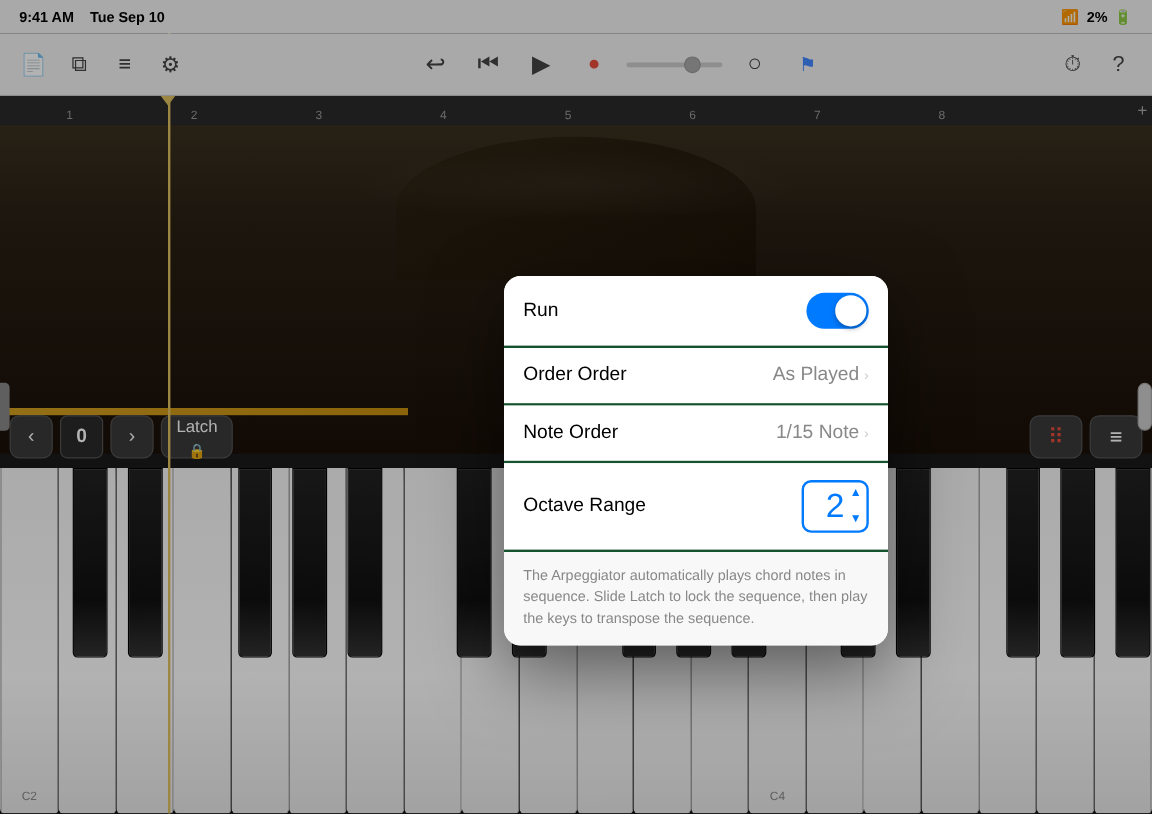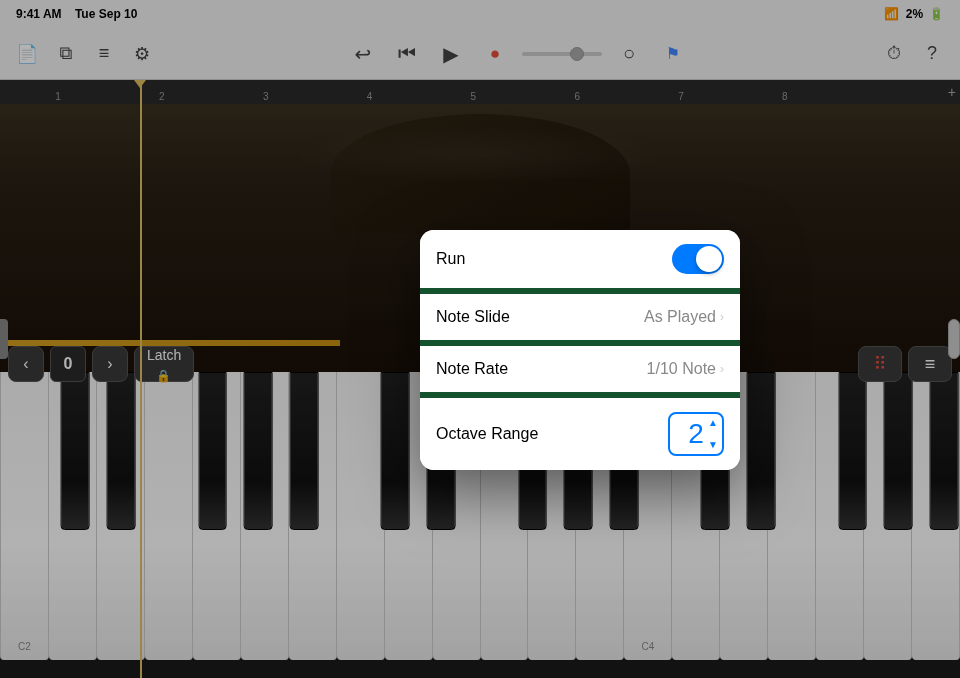--- a/index.html
+++ b/index.html
@@ -273,21 +273,21 @@
       justify-content: center;
       cursor: pointer;
       font-size: 18px;
       color: #e74c3c;
     }
     .kb-icon-btn.list { color: #fff; }
 
     
     .piano-keys-container {
       position: absolute;
-      top: 372px;
+      top: 390px;
       left: 0; right: 0;
       height: 288px;
       background: #111;
       z-index: 20;
       display: flex;
       align-items: flex-end;
       overflow: hidden;
     }
     .white-keys {
       display: flex;
@@ -388,21 +388,21 @@
     .arp-title {
       font-size: 17px;
       font-weight: 600;
       color: #000;
     }
     .arp-row {
       display: flex;
       align-items: center;
       justify-content: space-between;
       padding: 14px 16px;
-      border-bottom: 6px solid #14532d;
+      border-bottom: 2px solid #14532d;
       background: #fff;
     }
     .arp-row:last-of-type { border-bottom: none; }
     .arp-label {
       font-size: 16px;
       color: #000;
     }
     .arp-toggle {
       width: 52px;
       height: 30px;
@@ -629,39 +629,42 @@
 <div class="arpeggiator-panel">
 
   <div class="arp-row">
     <span class="arp-label">Run</span>
     <div class="arp-toggle">
       <div class="arp-toggle-thumb"></div>
     </div>
   </div>
 
   <div class="arp-row">
-    <span class="arp-label">Note Slide</span>
+    <span class="arp-label">Order Order</span>
     <div class="arp-value">
       <span>As Played</span>
       <span class="arp-chevron">›</span>
     </div>
   </div>
 
   <div class="arp-row">
-    <span class="arp-label">Note Rate</span>
+    <span class="arp-label">Note Order</span>
     <div class="arp-value">
-      <span>1/10 Note</span>
+      <span>1/15 Note</span>
       <span class="arp-chevron">›</span>
     </div>
   </div>
 
   <div class="arp-row">
     <span class="arp-label">Octave Range</span>
     <div class="octave-spinner">
       <span class="octave-spinner-value">2</span>
       <div class="octave-spinner-arrows">
         <span class="spinner-arrow">▲</span>
         <span class="spinner-arrow">▼</span>
       </div>
     </div>
   </div>
 
+  <div class="arp-description">
+    <p class="arp-description-text">The Arpeggiator automatically plays chord notes in sequence. Slide Latch to lock the sequence, then play the keys to transpose the sequence.</p>
+  </div>
 </div>
 
 </body></html>

